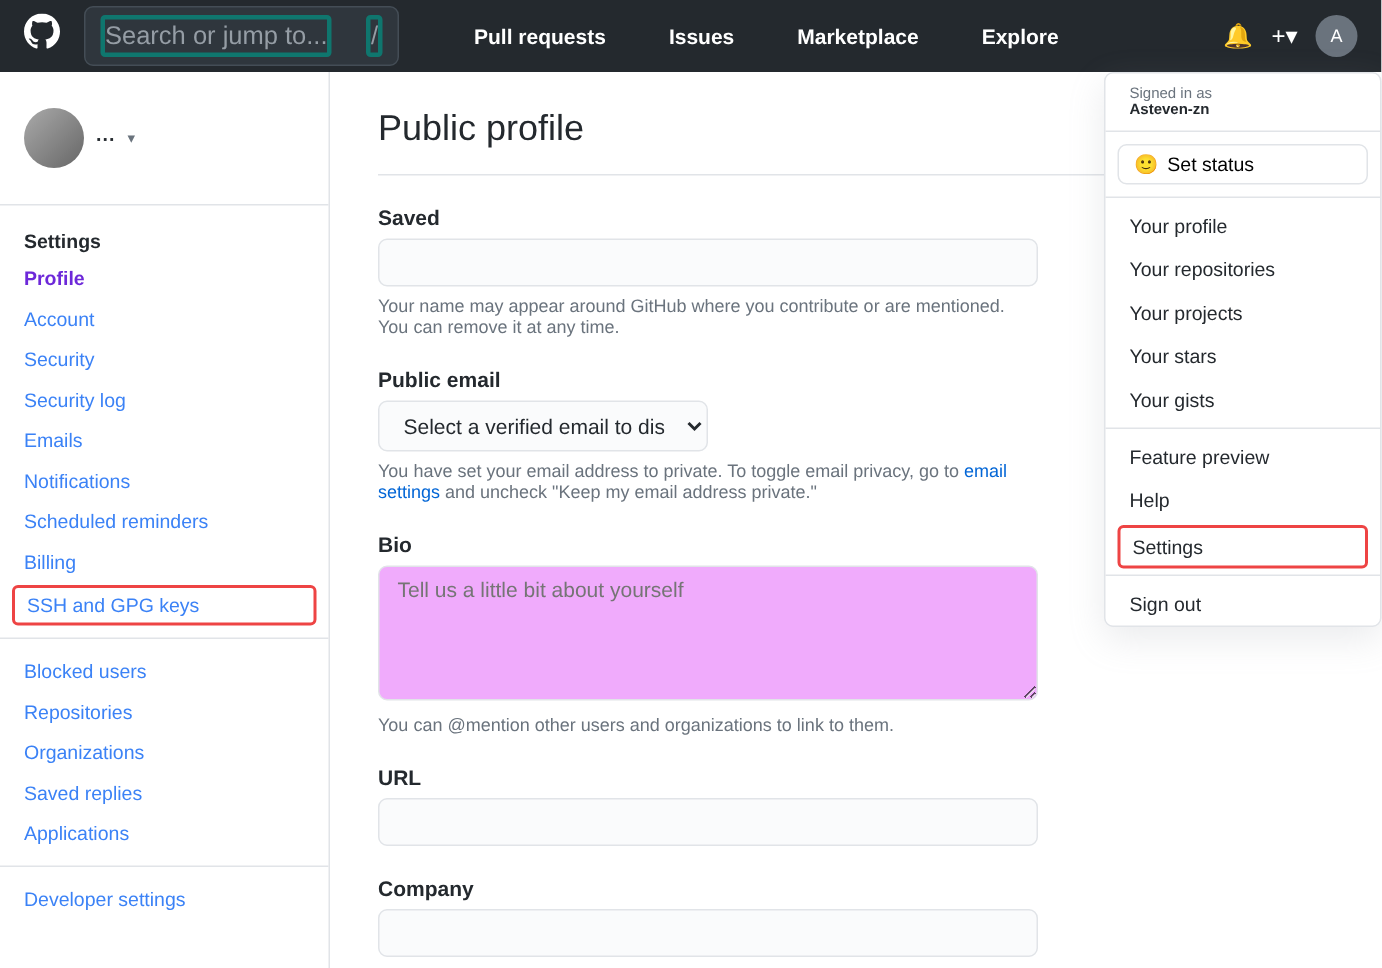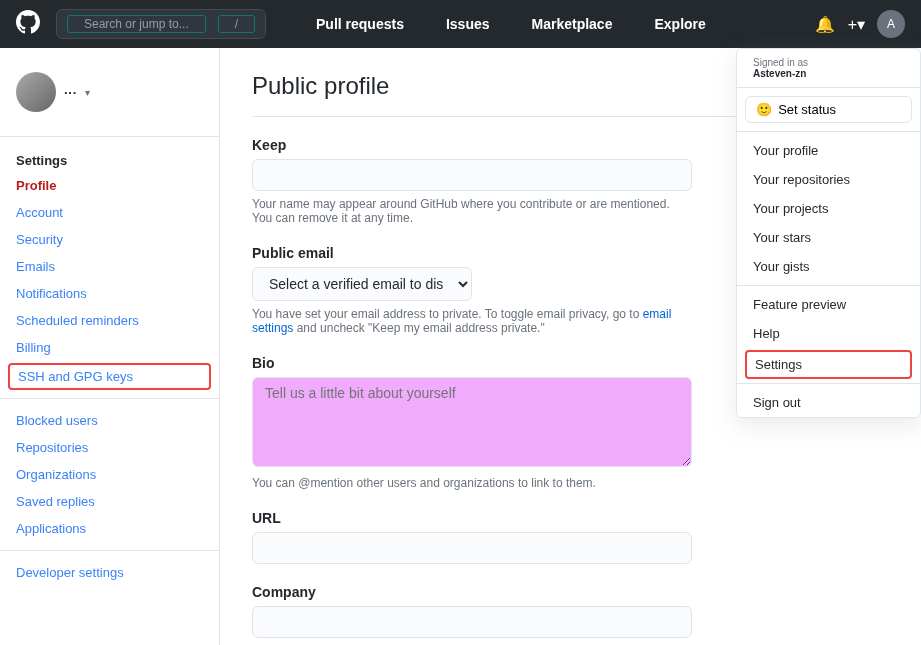--- a/index.html
+++ b/index.html
@@ -23,40 +23,40 @@
       border-radius: 6px;
       color: #959da5;
       padding: 5px 10px;
       font-size: 13px;
       width: 210px;
       display: flex;
       align-items: center;
       justify-content: space-between;
       cursor: text;
     }
-    .topnav-search span { font-size: 12px; border: 1px solid #0f766e; border-radius: 3px; padding: 1px 16px; color: #959da5; }
+    .topnav-search span { font-size: 17px; border: 3px solid #0f766e; border-radius: 3px; padding: 1px 0; color: #959da5; }
     .topnav-links { display: flex; gap: 16px; margin-left: 8px; }
     .topnav-links a { color: white; text-decoration: none; font-size: 14px; font-weight: 600; padding-left: 26px; }
     .topnav-right { margin-left: auto; display: flex; align-items: center; gap: 12px; }
     .topnav-icon { color: white; font-size: 16px; cursor: pointer; }
     .topnav-avatar { width: 28px; height: 28px; border-radius: 50%; background: #6a737d; cursor: pointer; overflow: hidden; display: flex; align-items: center; justify-content: center; color: white; font-size: 12px; }
 
     
     .layout { display: flex; min-height: calc(100vh - 48px); }
 
     
     .sidebar { width: 220px; background: #fff; border-right: 1px solid #e1e4e8; padding: 16px 0; flex-shrink: 0; }
     .sidebar-user { display: flex; align-items: center; padding: 8px 16px 16px; gap: 8px; }
     .sidebar-avatar { width: 40px; height: 40px; border-radius: 50%; background: #6a737d; flex-shrink: 0; }
     .sidebar-username { font-weight: 600; font-size: 13px; color: #24292e; }
     .sidebar-caret { color: #6a737d; font-size: 10px; }
     .sidebar-divider { border: none; border-top: 1px solid #e1e4e8; margin: 8px 0; }
     .sidebar-section-header { font-weight: 600; font-size: 13px; color: #24292e; padding: 8px 16px 4px; }
     .sidebar-item { display: block; padding: 6px 16px; color: #3b82f6; text-decoration: none; font-size: 13px; cursor: pointer; }
-    .sidebar-item.active { font-weight: 600; color: #b91c1c; }
+    .sidebar-item.active { font-weight: 600; color: #6d28d9; }
     .sidebar-item.highlighted { border: 2px solid #e44; border-radius: 4px; margin: 2px 8px; padding: 4px 8px; }
 
     
     .main { flex: 1; padding: 24px 32px; background: #fff; position: relative; }
     .page-title { font-size: 24px; font-weight: 300; color: #24292e; margin-bottom: 20px; padding-bottom: 16px; border-bottom: 1px solid #e1e4e8; }
 
     .form-section { margin-bottom: 20px; }
     .form-label { font-weight: 600; font-size: 14px; margin-bottom: 6px; display: block; }
     .form-input { width: 100%; max-width: 440px; padding: 7px 12px; border: 1px solid #e1e4e8; border-radius: 6px; font-size: 14px; color: #24292e; background: #fafbfc; }
     .form-hint { font-size: 12px; color: #6a737d; margin-top: 6px; max-width: 440px; }
@@ -108,40 +108,41 @@
       <div class="sidebar-avatar" style="background: linear-gradient(135deg, #aaa 0%, #666 100%);"></div>
       <span class="sidebar-username">···</span>
       <span class="sidebar-caret">▾</span>
     </div>
     <hr class="sidebar-divider">
     <div class="sidebar-section-header">Settings</div>
 
     <a class="sidebar-item active">Profile</a>
     <a class="sidebar-item">Account</a>
     <a class="sidebar-item">Security</a>
+    <a class="sidebar-item">Security log</a>
     <a class="sidebar-item">Emails</a>
     <a class="sidebar-item">Notifications</a>
     <a class="sidebar-item">Scheduled reminders</a>
     <a class="sidebar-item">Billing</a>
     <a class="sidebar-item highlighted" style="border:2px solid #e44; border-radius:4px; margin:2px 8px; padding:4px 8px; display:block;">SSH and GPG keys</a>
     <hr class="sidebar-divider">
     <a class="sidebar-item">Blocked users</a>
     <a class="sidebar-item">Repositories</a>
     <a class="sidebar-item">Organizations</a>
     <a class="sidebar-item">Saved replies</a>
     <a class="sidebar-item">Applications</a>
     <hr class="sidebar-divider">
     <a class="sidebar-item">Developer settings</a>
   </aside>
 
   <main class="main">
     <h1 class="page-title">Public profile</h1>
 
     <div class="form-section">
-      <label class="form-label">Keep</label>
+      <label class="form-label">Saved</label>
       <input class="form-input" type="text" placeholder="" style="">
       <p class="form-hint">Your name may appear around GitHub where you contribute or are mentioned. You can remove it at any time.</p>
     </div>
 
     <div class="form-section">
       <label class="form-label">Public email</label>
       <select class="form-select">
         <option>Select a verified email to display</option>
       </select>
       <p class="form-hint">

